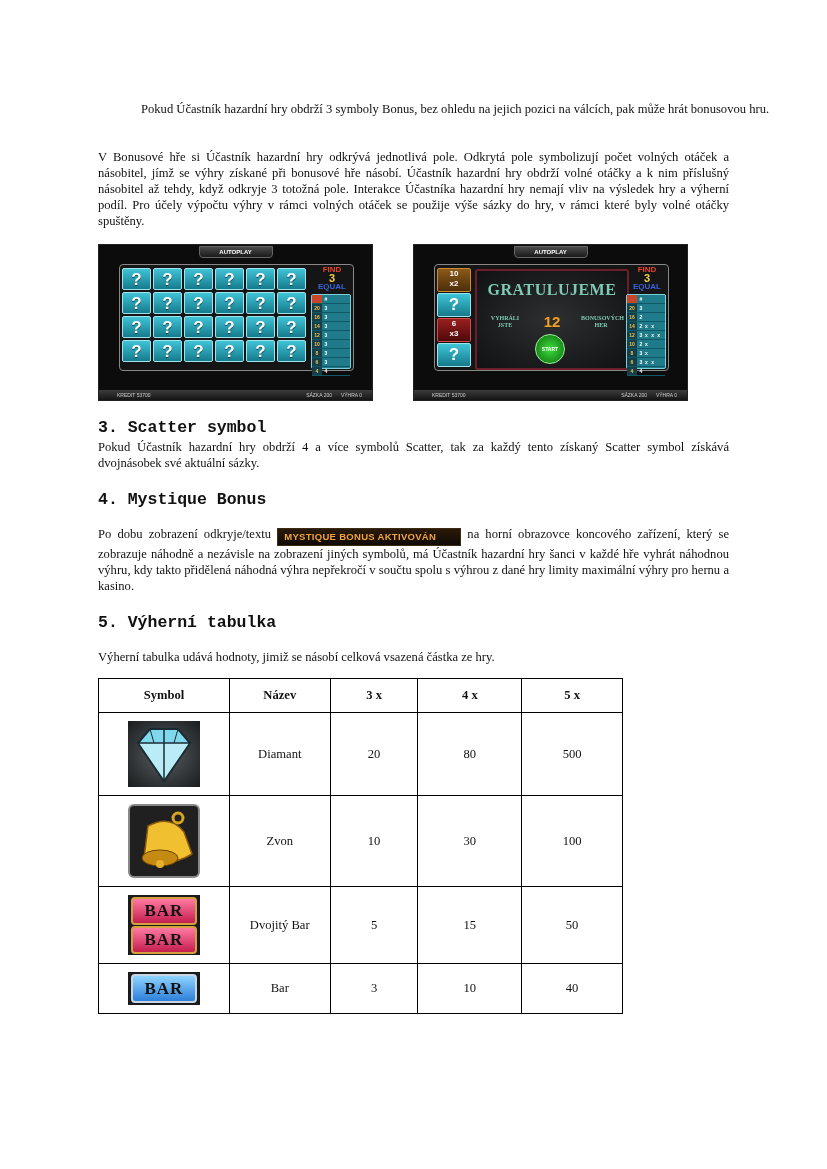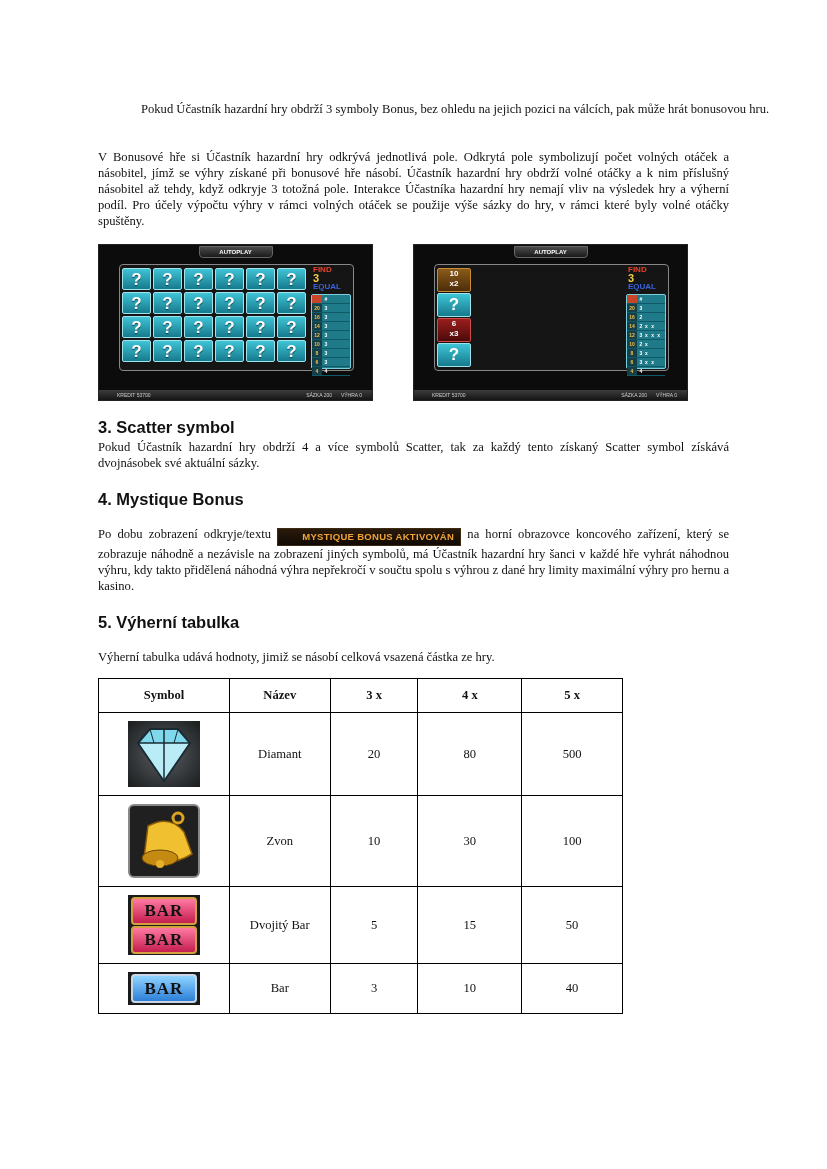--- a/index.html
+++ b/index.html
@@ -1,38 +1,38 @@
 <!DOCTYPE html>
 <html><head>
 <meta charset="utf-8">
 <style>
   html, body { margin: 0; padding: 0; background: #ffffff; }
   body { width: 827px; height: 1169px; position: relative; overflow: hidden;
          font-family: "Liberation Serif", "DejaVu Serif", serif; color: #111; }
   .page { position: absolute; left: 98px; top: 0; width: 631px; }
   p.txt { margin: 0; font-size: 12.6px; line-height: 16px; text-align: justify; }
-  h2 { margin: 0; font-size: 16.5px; font-weight: bold; font-family: Liberation Sans, sans-serif; }
+  h2 { margin: 0; font-size: 16.5px; font-weight: bold; font-family: Liberation Mono, monospace; }
 
   .shots { position: absolute; top: 244px; left: 0; width: 631px; height: 155px; }
   .shot { position: absolute; top: 0; width: 273px; height: 155px; background: #0c0c0d;
           overflow: hidden; border: 1px solid #222; }
   .shot.s1 { left: 0; }
   .shot.s2 { left: 315px; }
   .autoplay { position: absolute; top: 1px; left: 50%; transform: translateX(-50%);
               width: 72px; height: 10px; background: linear-gradient(#4a4a4a,#1a1a1a);
               color: #fff; font: bold 6px "Liberation Sans", sans-serif; text-align: center; line-height: 10px;
               border-radius: 0 0 4px 4px; border: 1px solid #666; }
   .gframe { position: absolute; left: 20px; top: 19px; width: 233px; height: 105px;
             border: 1px solid #888; border-radius: 4px; background: #151515; }
   .tiles { position: absolute; left: 2px; top: 3px; display: grid;
            grid-template-columns: repeat(6, 29px); grid-template-rows: repeat(4, 22px); gap: 2px; }
   .tile { background: linear-gradient(#3fc4d6, #157a8c); border: 1px solid #9fe3ec; border-radius: 2px;
           color: #ffffff; font: bold 17px "Liberation Sans", sans-serif; text-align: center; line-height: 22px;
           text-shadow: 0 1px 1px #0a4450; }
-  .findeq { position: absolute; right: 2px; top: 1px; width: 38px; text-align: left;
+  .findeq { position: absolute; right: 2px; top: 1px; width: 38px; text-align: center;
             font: bold 8px "Liberation Sans", sans-serif; line-height: 8px; }
   .findeq .f { color: #e8432a; }
   .findeq .n { color: #f2d040; font-size: 11px; line-height: 9px; }
   .findeq .e { color: #3a63d9; }
   .ptable { position: absolute; right: 2px; top: 29px; width: 38px; height: 73px;
             background: #1f7b8a; border: 1px solid #7cd0dc; border-radius: 2px; }
   .prow { height: 8px; border-bottom: 1px solid #0f5966; display: flex; font: bold 5px "Liberation Sans", sans-serif; line-height: 8px; }
   .prow .a { width: 10px; color: #f2c34a; text-align: center; background: #173f4a; }
   .prow .b { width: 8px; color: #fff; text-align: center; }
   .prow .c { flex: 1; color: #fff; letter-spacing: 1px; }
@@ -56,21 +56,21 @@
               color: #fff; font: bold 5px "Liberation Sans", sans-serif; text-align: center; line-height: 28px; }
   .sidebox { position: absolute; left: 2px; width: 32px; height: 22px; border-radius: 2px; }
   .sb-free { background: linear-gradient(#8a5a18,#4d2d0a); border: 1px solid #c98d3a; color: #fff;
              font: bold 8px "Liberation Sans", sans-serif; text-align: center; line-height: 10px; }
   .sb-free.red { background: linear-gradient(#9a1e1e,#4d0a0a); border-color: #d24a4a; }
   .sb-q { background: linear-gradient(#3fc4d6, #157a8c); border: 1px solid #9fe3ec; color: #fff;
           font: bold 17px "Liberation Sans", sans-serif; text-align: center; line-height: 22px; }
 
   .badge { display: inline-block; background: linear-gradient(#2a1a0a, #100a04); color: #f0a33a;
            font: bold 9.5px "Liberation Sans", sans-serif; padding: 1px 6px; height: 14px; line-height: 14px;
-           width: 170px; letter-spacing: 0.3px; vertical-align: -2px; text-align: right;
+           width: 170px; letter-spacing: 0.3px; vertical-align: -2px; text-align: left;
            border: 1px solid #3d2a12; }
 
   table.pay { position: absolute; top: 678px; left: 0; width: 525px; border-collapse: collapse;
               font-size: 12.6px; }
   table.pay th, table.pay td { border: 1px solid #000; text-align: center; padding: 8px; }
   table.pay th { font-weight: bold; height: 17px; }
   .sym { display: inline-block; width: 72px; vertical-align: middle; }
   .sym-diamond { height: 66px; background: radial-gradient(#5a5f63, #1a1c1d); position: relative; }
   .sym-bell { height: 70px; background: #202020; border: 2px solid #888; border-radius: 6px; width: 68px; position: relative; }
   .sym-seven { height: 60px; width: 68px; background: linear-gradient(90deg,#1a1a1a,#383838); position: relative; }
@@ -184,20 +184,27 @@
       <div class="autoplay">AUTOPLAY</div>
       <div class="gframe">
         <div class="sidebox sb-free" style="top:3px;">
           <span>10</span><br><span>x2</span>
         </div>
         <div class="sidebox sb-q" style="top:28px;">?</div>
         <div class="sidebox sb-free red" style="top:53px;">
           <span>6</span><br><span>x3</span>
         </div>
         <div class="sidebox sb-q" style="top:78px;">?</div>
+        <div class="overlay">
+          <div class="ov-title">GRATULUJEME</div>
+          <div class="ov-left">VYHRÁLI JSTE</div>
+          <div class="ov-num">12</div>
+          <div class="ov-right">BONUSOVÝCH HER</div>
+          <div class="ov-start">START</div>
+        </div>
         <div class="findeq">
           <div class="f">FIND</div>
           <div class="n">3</div>
           <div class="e">EQUAL</div>
         </div>
         <div class="ptable" id="ptable-right">
             <div class="prow">
               <span class="a" style="background:#c8452a"></span>
               <span class="b">#</span>
               <span class="c"></span>

